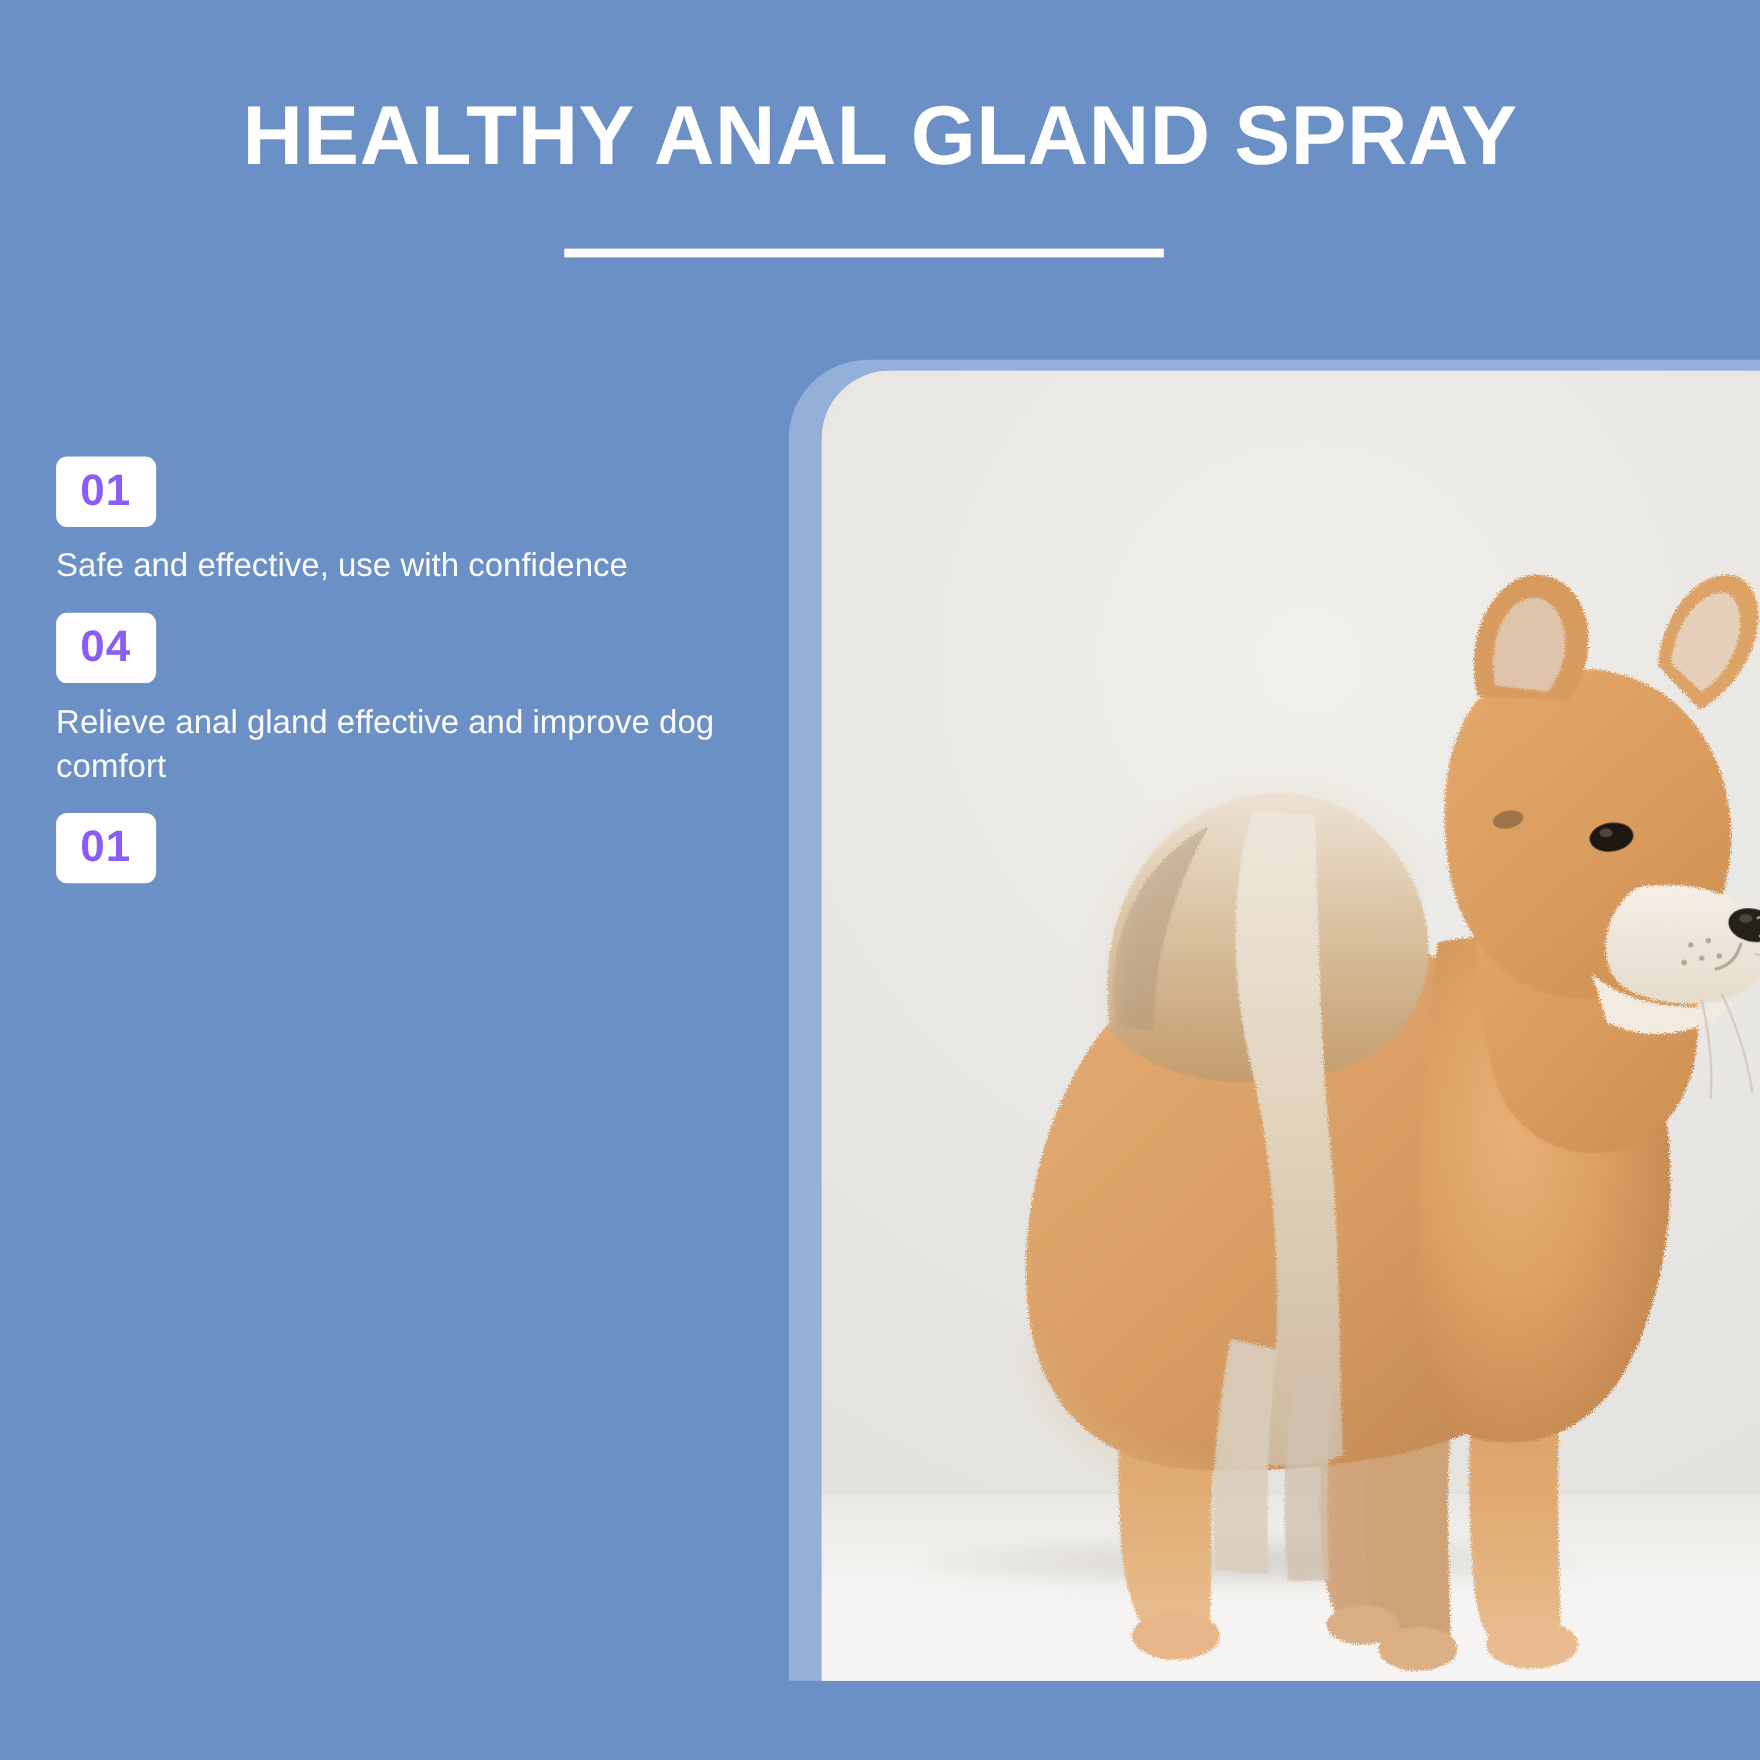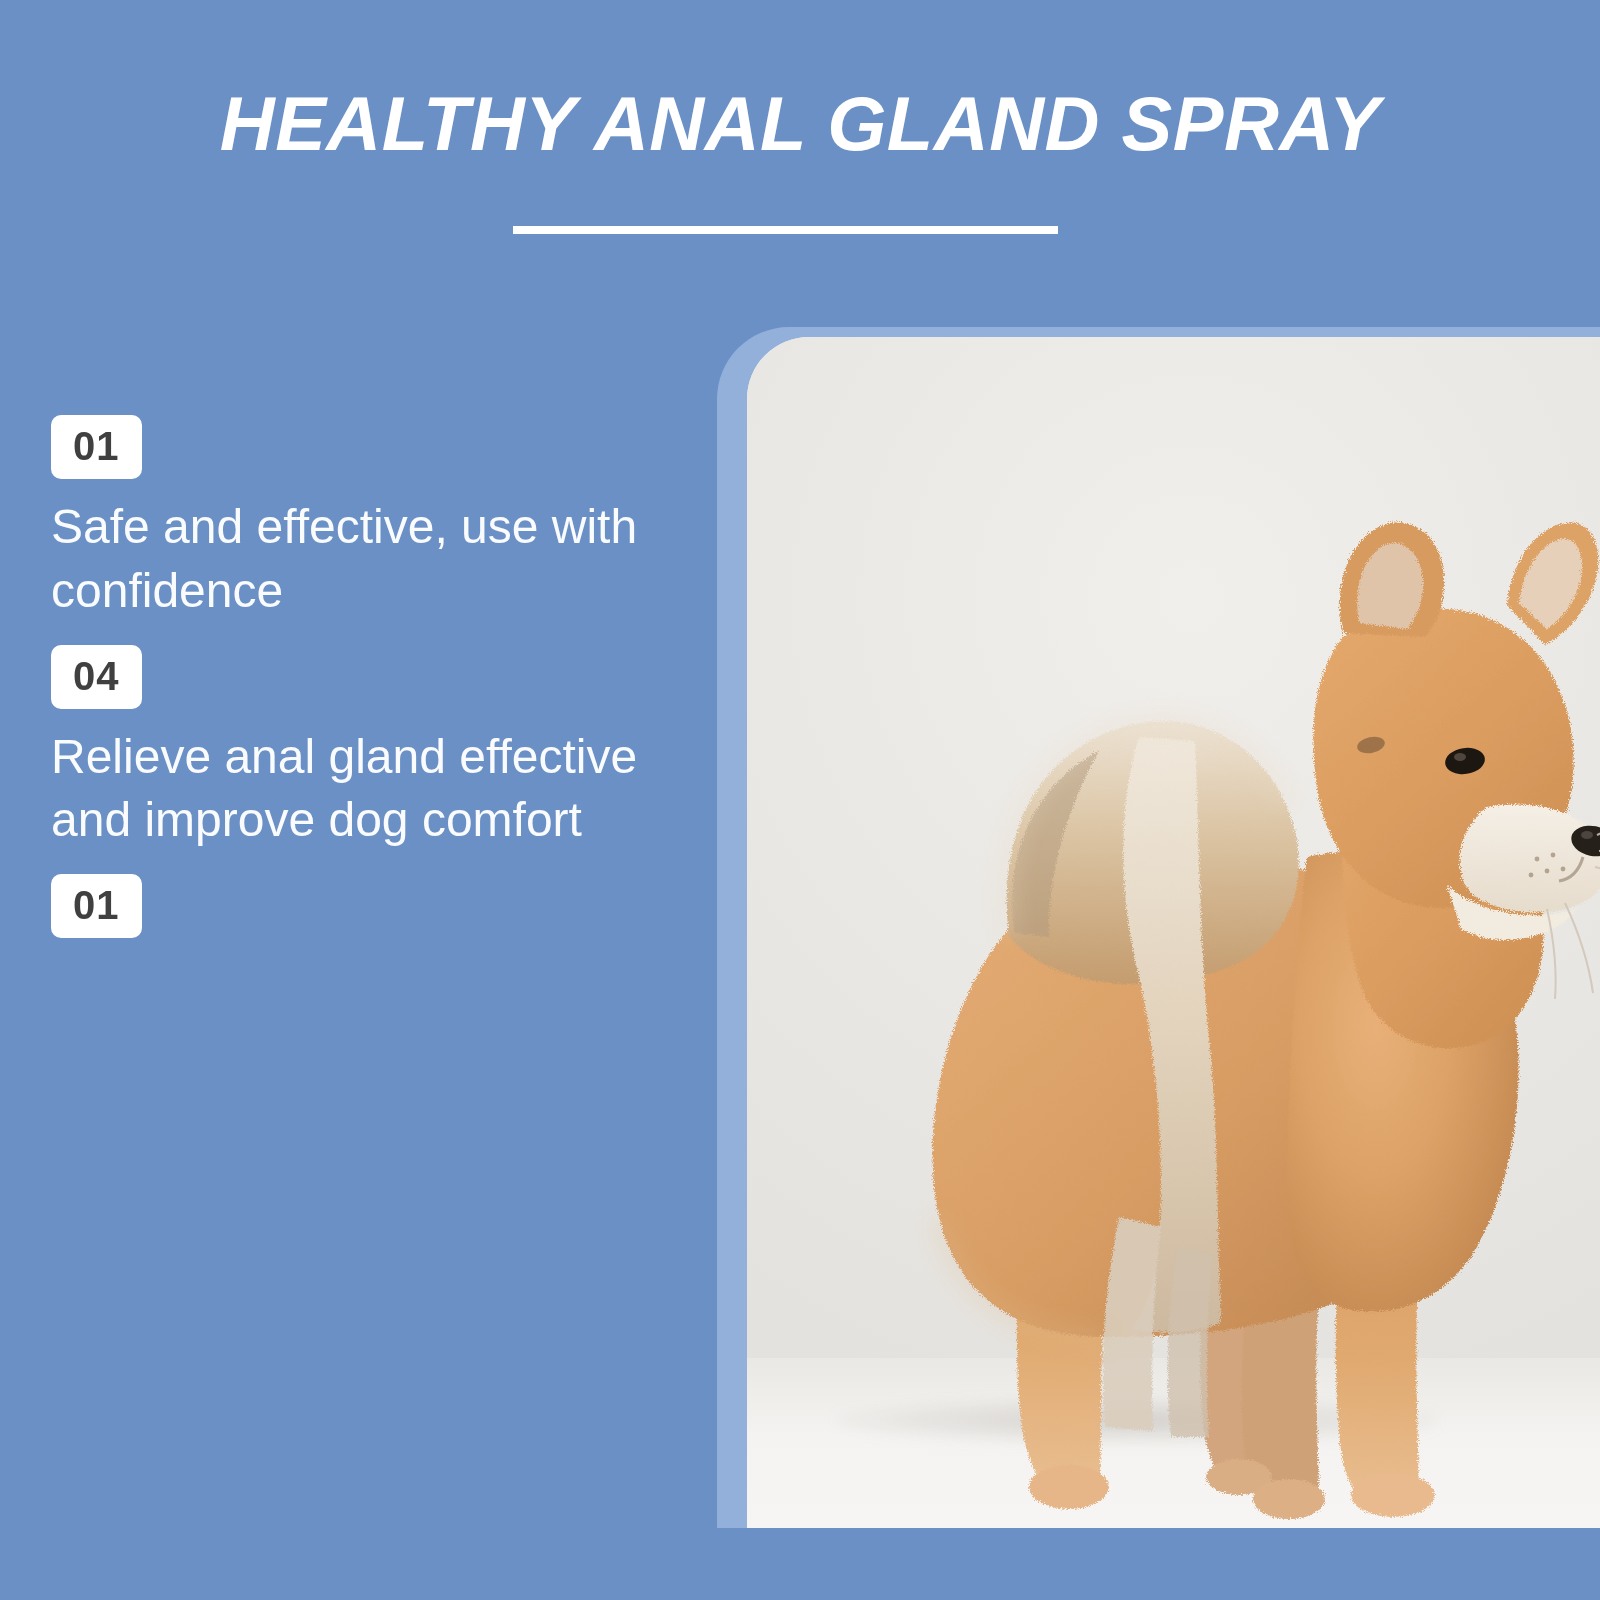--- a/index.html
+++ b/index.html
@@ -18,21 +18,20 @@
     overflow: hidden;
   }
 
   
   .header {
     position: absolute;
     left: 0;
     top: 0;
     width: 1410px;
     height: 300px;
-    font-style: italic;
   }
   .poster-title {
     position: absolute;
     left: 0;
     top: 86px;
     width: 1600px;
     text-align: center;
     color: #ffffff;
     font-size: 76px;
     font-weight: bold;
@@ -55,31 +54,31 @@
     left: 51px;
     top: 415px;
     width: 640px;
   }
   .feature {
     margin-bottom: 22px;
   }
   .badge {
     display: inline-block;
     background: #ffffff;
-    color: #404040;
+    color: #8b5cf6;
     font-size: 40px;
     font-weight: bold;
     line-height: 1;
     padding: 11px 22px 13px 22px;
     border-radius: 10px;
     letter-spacing: 1px;
   }
   .feature-text {
     color: #FAFBFD;
-    font-size: 48px;
+    font-size: 30px;
     line-height: 1.33;
     margin-top: 16px;
     font-weight: 400;
   }
 
   
   .panel-shadow {
     position: absolute;
     left: 717px;
     top: 327px;

